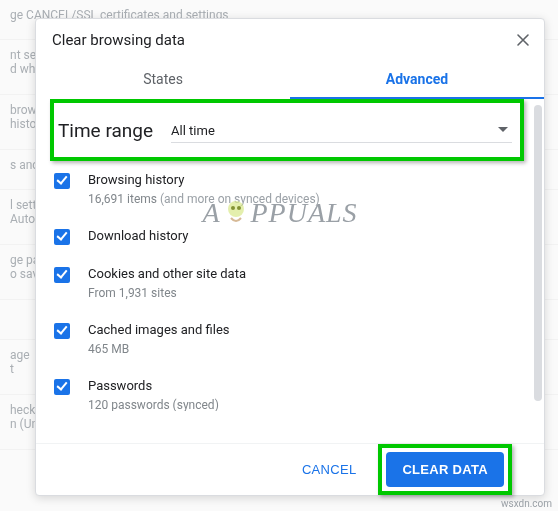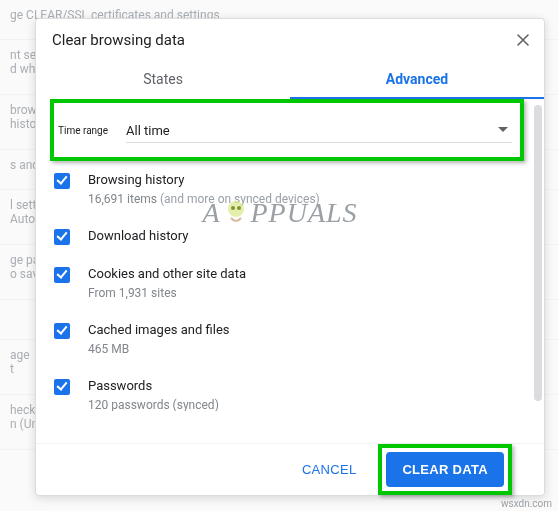--- a/index.html
+++ b/index.html
@@ -103,21 +103,21 @@
     padding: 14px 8px 14px 2px;
     position: relative;
   }
   .highlight-green {
     border: 4px solid #00c800;
     box-shadow: 2px 2px 4px rgba(0,0,0,0.3);
     padding-right: 4px;
   }
   .tr-label {
     color: #202124;
-    font-size: 10px;
+    font-size: 19px;
     margin-right: 18px;
     margin-left: 2px;
   }
   .tr-select {
     flex: 1;
     position: relative;
     border-bottom: 1px solid #dadce0;
     padding: 6px 0 4px 0;
     color: #202124;
     margin-right: 4px;
@@ -230,21 +230,21 @@
     right: 6px; bottom: 2px;
     font-size: 10px;
     color: #9aa0a6;
     z-index: 4;
   }
 </style>
 </head>
 <body>
 
 <div class="bg-items">
-  <div class="bg-row"><span>ge CLEAR/SSL certificates and settings</span></div>
+  <div class="bg-row"><span>ge CANCEL/SSL certificates and settings</span></div>
   <div class="bg-row double"><span>nt set</span><br><span>d whe</span></div>
   <div class="bg-row double"><span>brows</span><br><span>histo</span></div>
   <div class="bg-row"><span>s anc</span></div>
   <div class="bg-row double"><span>l setti</span><br><span>Auto</span></div>
   <div class="bg-row double"><span>ge pa</span><br><span>o sav</span></div>
   <div class="bg-row"></div>
   <div class="bg-row double"><span>age</span><br><span>t</span></div>
   <div class="bg-row double"><span>heck</span><br><span>n (United States)</span></div>
 </div>
 <div class="overlay"></div>

